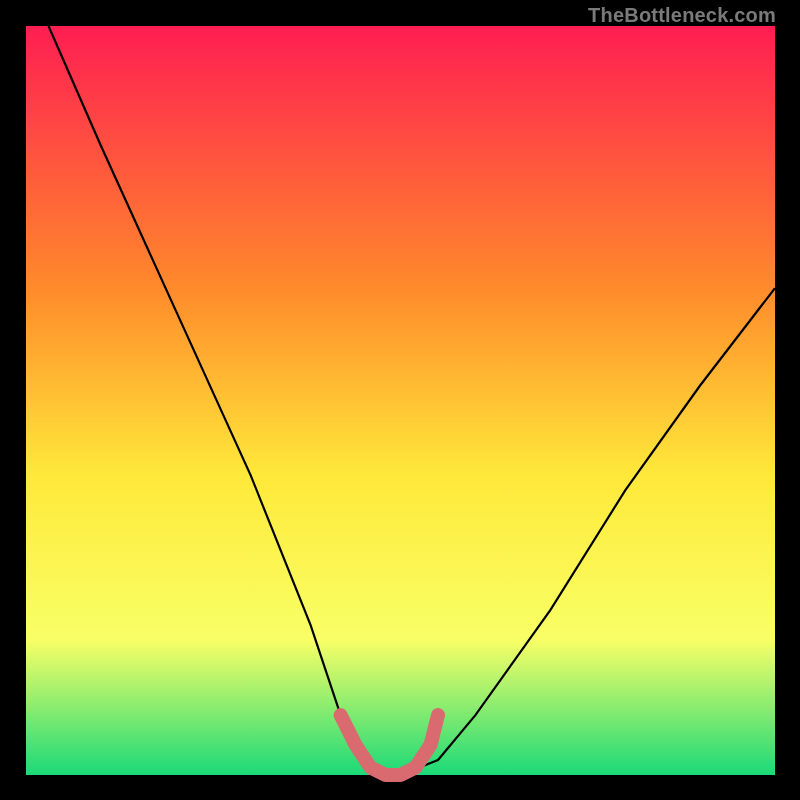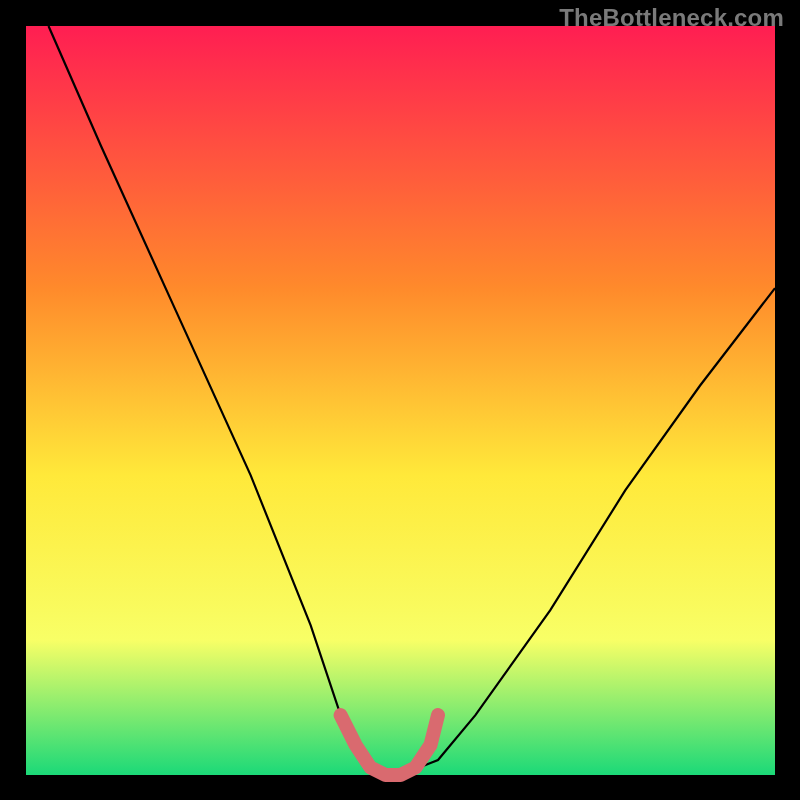--- a/index.html
+++ b/index.html
@@ -15,23 +15,23 @@
     width: 800px;
     height: 800px;
     background: #000;
   }
   svg {
     display: block;
   }
   .watermark {
     position: absolute;
     top: 4px;
-    right: 16px;
+    right: 24px;
     font-family: Arial, Helvetica, sans-serif;
-    font-size: 24px;
+    font-size: 20px;
     font-weight: 600;
     color: #7a7a7a;
     letter-spacing: 0.2px;
     user-select: none;
     pointer-events: none;
   }
 </style>
 </head>
 <body>
 

